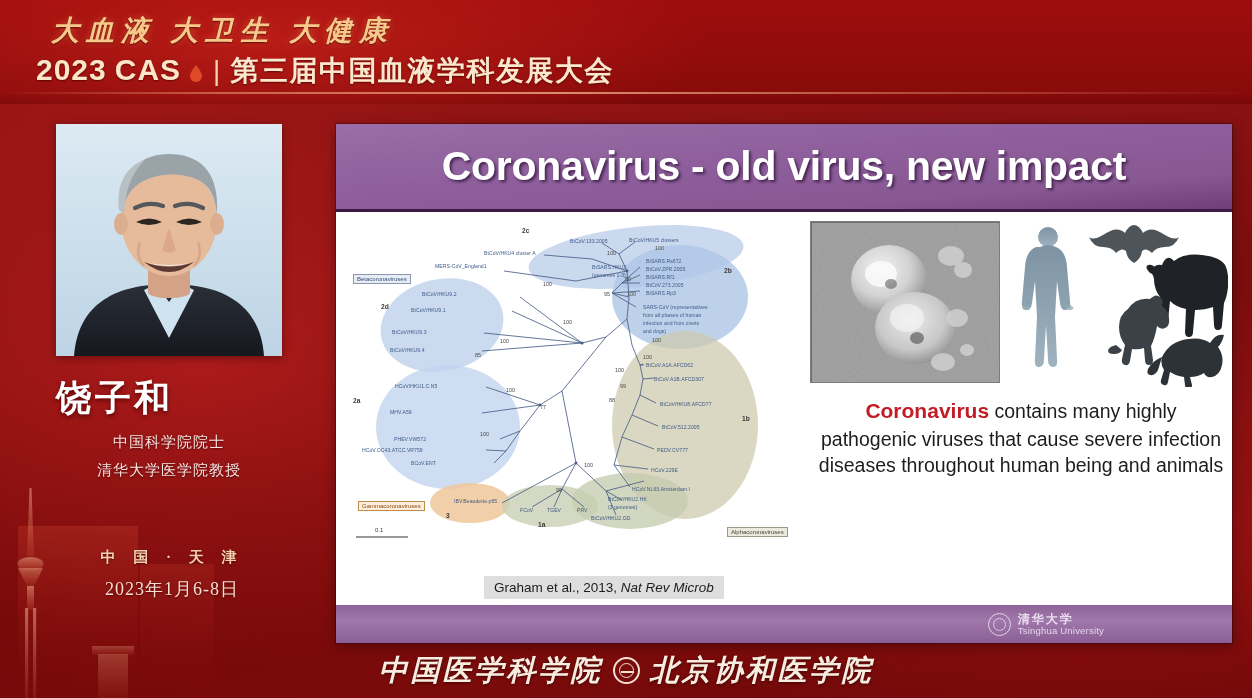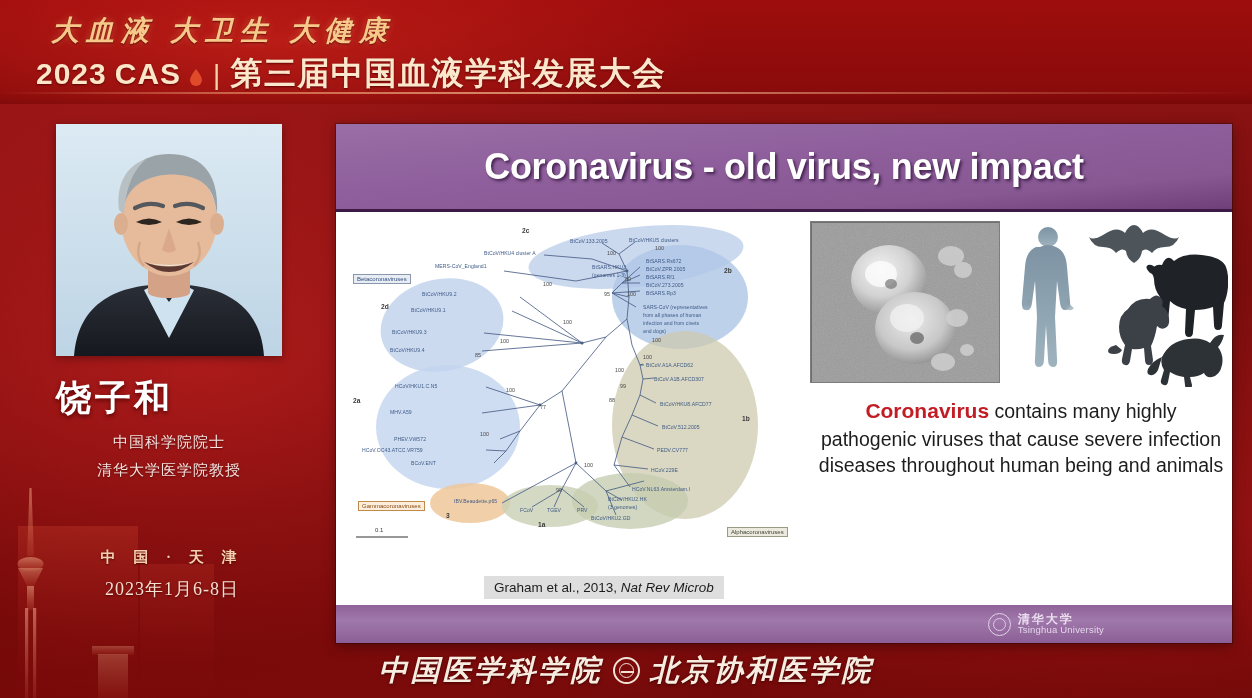--- a/index.html
+++ b/index.html
@@ -57,21 +57,21 @@
   .title-year {
     font-family:"Liberation Sans", sans-serif;
     font-size:30px; font-weight:bold; letter-spacing:1px;
     color:#fbe6c8;
     text-shadow:0 1px 2px rgba(80,0,0,.8);
   }
   .title-drop { display:inline-block; width:14px; height:17px; position:relative; top:2px; }
   .title-bar { color:#f3d5ae; font-size:28px; font-weight:300; padding:0 2px; }
   .title-cn {
     font-family:Liberation Serif, serif;
-    font-size:32px; font-weight:bold; letter-spacing:1.5px;
+    font-size:28px; font-weight:bold; letter-spacing:1.5px;
     color:#fbe8cc;
     text-shadow:0 1px 2px rgba(80,0,0,.8);
   }
 
   
   .speaker { position:absolute; left:56px; top:124px; width:226px; }
   .speaker-photo {
     width:226px; height:232px;
     background:linear-gradient(170deg,#d8e6f0 0%, #c9dcea 40%, #bcd3e4 100%);
     position:relative; overflow:hidden;
@@ -113,32 +113,32 @@
     overflow:hidden;
   }
   .slide-title-band {
     position:absolute; left:0; top:0; width:100%; height:88px;
     background:linear-gradient(175deg,#9a6ea6 0%, #8e5f9c 42%, #875892 78%, #6e3f78 100%);
     border-bottom:3px solid #3d1a46;
     display:flex; align-items:center; justify-content:center;
   }
   .slide-title {
     font-family:"Liberation Sans", sans-serif;
-    font-size:36px; font-weight:bold; color:#ffffff;
+    font-size:41px; font-weight:bold; color:#ffffff;
     letter-spacing:-.3px;
     text-shadow:2px 2px 3px rgba(40,10,50,.7);
   }
   .slide-body { position:absolute; left:0; top:91px; right:0; bottom:38px; background:#fff; }
 
   .slide-footer-band {
     position:absolute; left:0; bottom:0; width:100%; height:38px;
     background:linear-gradient(180deg,#8e6298 0%, #a078ab 40%, #8b5f96 100%);
     display:flex; align-items:center; justify-content:flex-end; padding-right:128px;
   }
-  .thu-logo { display:flex; align-items:flex-start; gap:7px; opacity:.92; }
+  .thu-logo { display:flex; align-items:flex-end; gap:7px; opacity:.92; }
   .thu-seal { width:23px; height:23px; border-radius:50%; border:1.6px solid #e8dcef; position:relative; flex:none; }
   .thu-seal:before{
     content:""; position:absolute; left:4px; top:4px; right:4px; bottom:4px;
     border-radius:50%; border:1px solid #e2d2ea;
   }
   .thu-text { display:flex; flex-direction:column; line-height:1.05; }
   .thu-cn { font-family:"Liberation Serif", serif; font-size:12px; color:#f0e6f4; letter-spacing:2px; font-weight:bold; }
   .thu-en { font-family:"Liberation Sans", sans-serif; font-size:9.5px; color:#eadff0; letter-spacing:.2px; }
 
   

